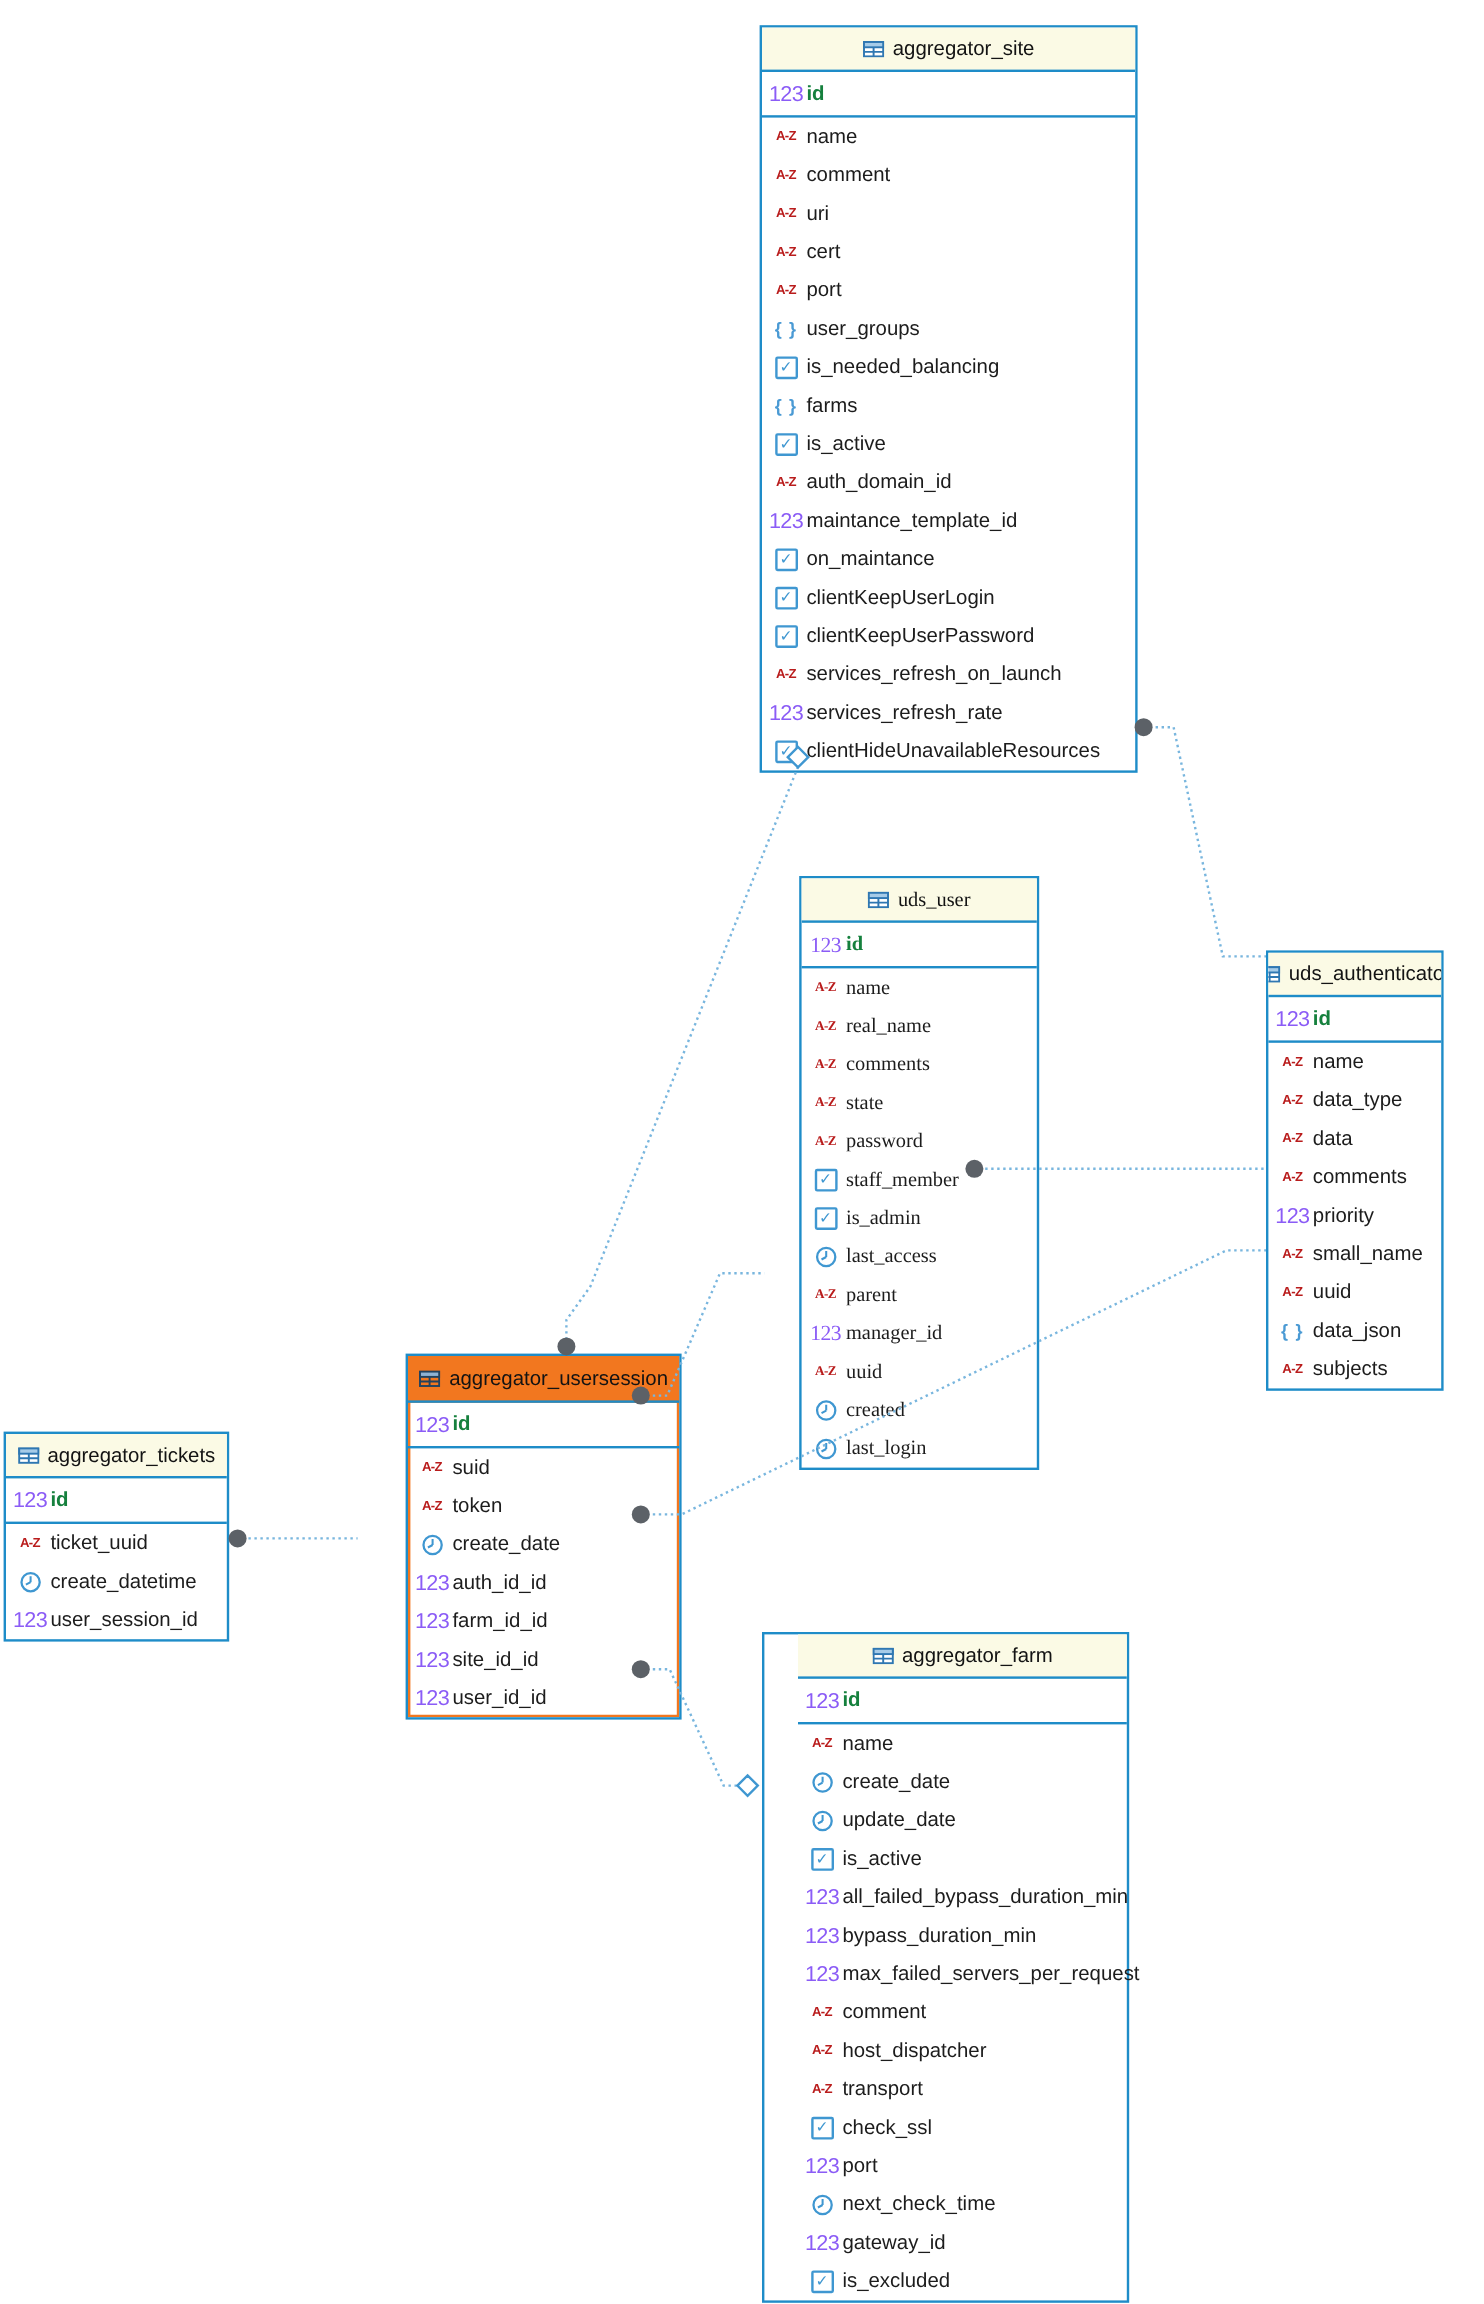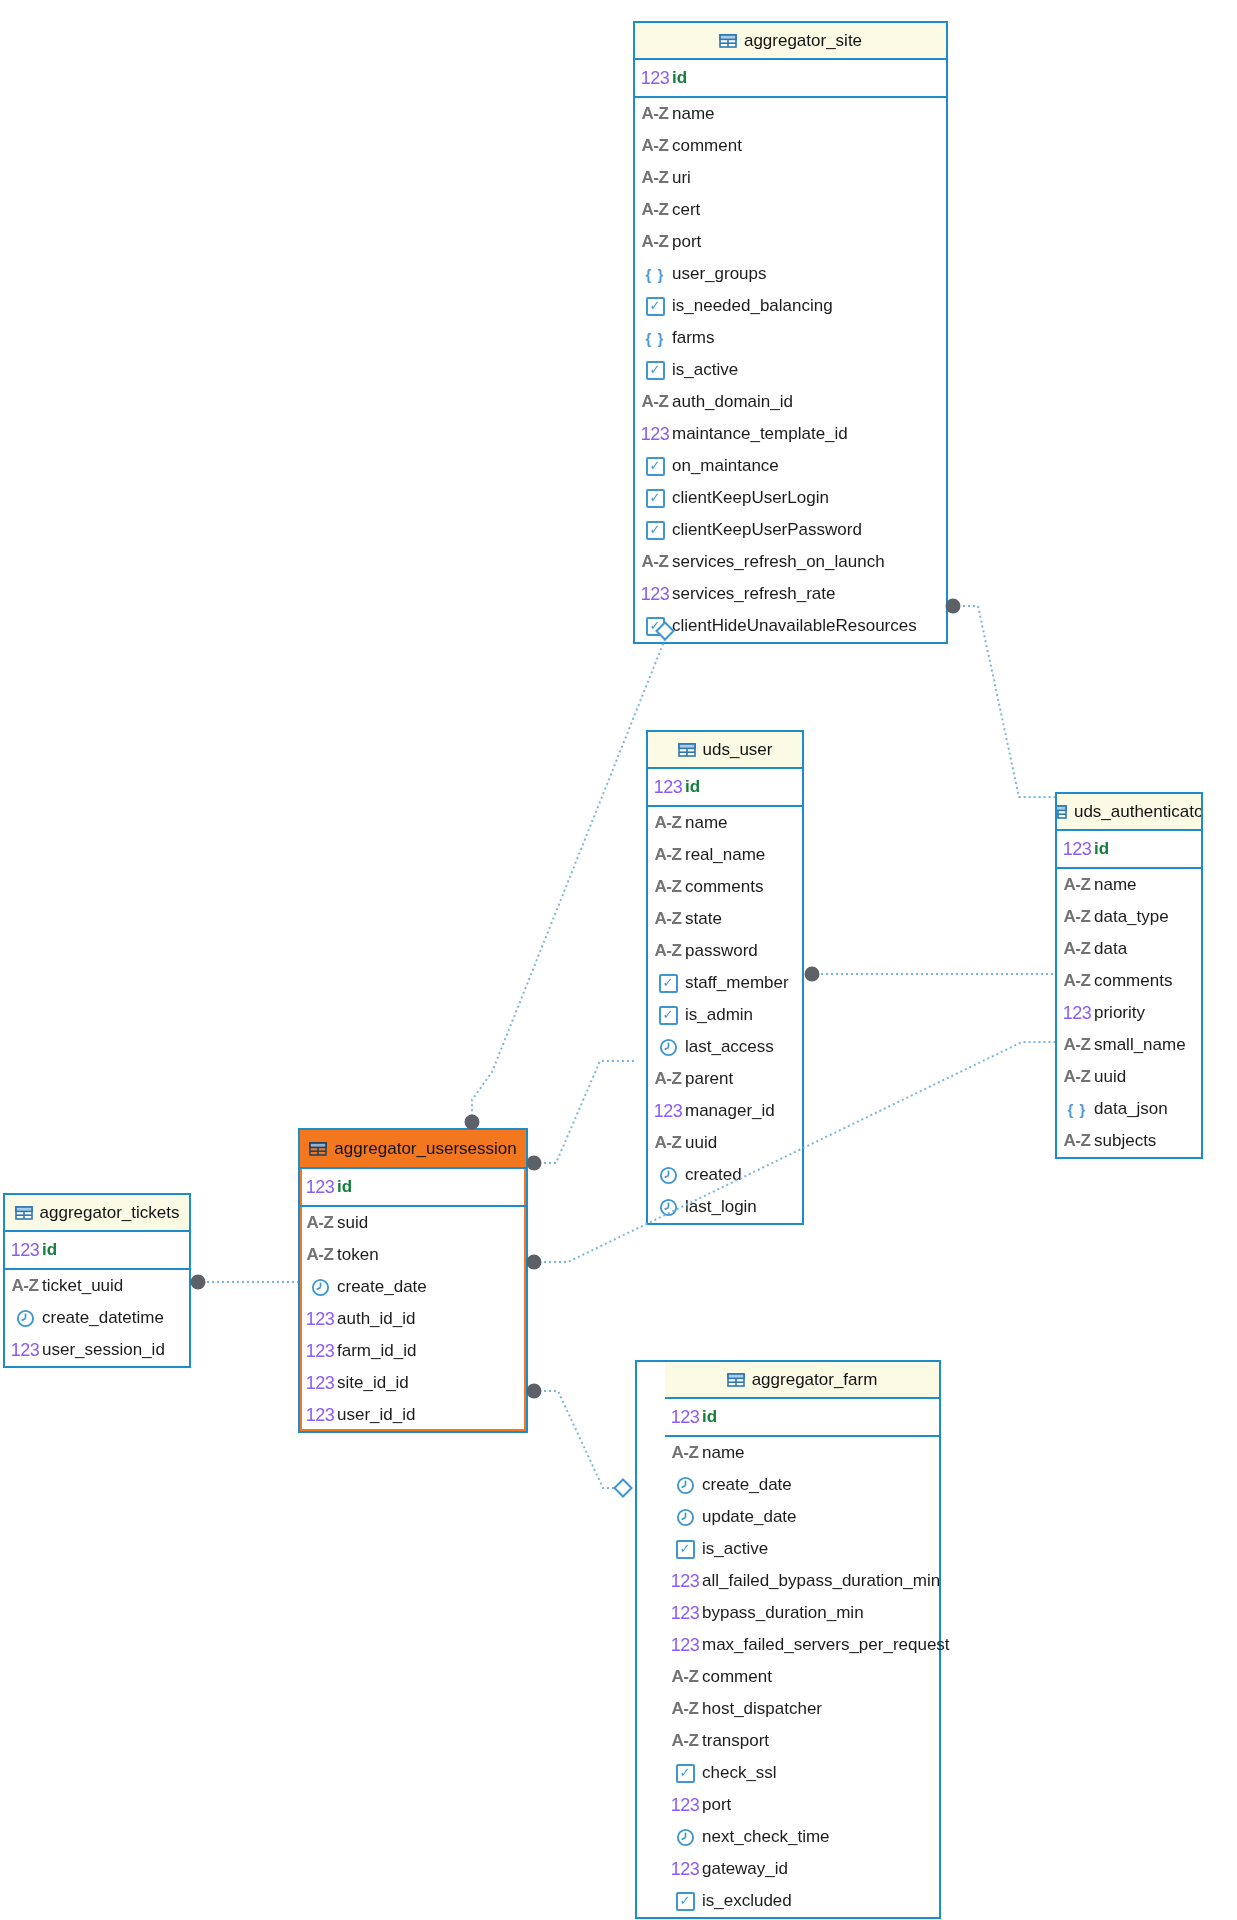--- a/index.html
+++ b/index.html
@@ -1,31 +1,31 @@
 <!DOCTYPE html>
 <html><head>
 <meta charset="utf-8">
 <style>
   html,body{margin:0;padding:0;background:#ffffff;}
   body{font-family:"Liberation Sans",sans-serif;}
   #canvas{position:relative;width:1237px;height:1920px;background:#ffffff;overflow:hidden;}
   .entity{position:absolute;background:#ffffff;border:2px solid #1e8cc8;box-sizing:border-box;z-index:1;}
-  .entity.selected{box-shadow:inset 0 0 0 2px #f2771f;}
+  .entity.selected{box-shadow:inset 0 0 0 2px #f2771f;margin-left:40px;}
   .thead{height:35px;display:flex;align-items:center;justify-content:center;gap:7px;
          background:#fbfae5;border-bottom:2px solid #1e8cc8;font-size:17px;color:#131313;
          white-space:nowrap;overflow:hidden;padding:0 4px;}
   .entity.selected .thead{background:#f2771f;height:37px;}
   .ttitle{color:#131313;}
   .row{height:32px;display:flex;align-items:center;padding:0 6px 0 6px;font-size:17px;color:#1c1c1c;white-space:nowrap;}
   .pkrow{height:36px;border-bottom:2px solid #1e8cc8;}
   .fname{margin-left:3px;}
   .fname.pk{font-weight:bold;color:#15803d;}
   .ticon{width:28px;flex:0 0 28px;display:flex;align-items:center;justify-content:center;}
   .ticon-num{color:#8b5cf6;font-size:18px;letter-spacing:-0.5px;}
-  .ticon-az{color:#737373;font-size:17px;font-weight:bold;letter-spacing:-0.5px;}
+  .ticon-az{color:#b91c1c;font-size:11px;font-weight:bold;letter-spacing:-0.5px;}
   .ticon-json{color:#4a9ad4;font-size:15px;font-weight:bold;letter-spacing:1px;}
   .cb{width:15px;height:15px;border:2px solid #3f97d1;border-radius:2px;color:#3f97d1;
       font-size:13px;line-height:13px;display:flex;align-items:flex-start;justify-content:center;
       box-sizing:content-box;background:#fff;}
   #edges{position:absolute;left:0;top:0;z-index:5;pointer-events:none;}
 </style>
 </head>
 <body>
 
 <div id="canvas" style="width: 1237px; height: 1920px; background: rgb(255, 255, 255);">
@@ -163,21 +163,21 @@
           <span class="fname">services_refresh_rate</span>
         </div>
         <div class="row">
           <span class="ticon">
             <span class="cb">✓</span>
           </span>
           <span class="fname">clientHideUnavailableResources</span>
         </div>
       </div>
     </div>
-    <div class="entity" style="left: 646px; top: 730px; width: 158px;">
+    <div class="entity" style="left: 666px; top: 730px; width: 200px; font-family: Liberation Serif, serif;">
       <div class="thead">
         <span style="display: inline-flex;">
           <svg width="18" height="14" viewBox="0 0 18 14">
             <rect x="1" y="1" width="16" height="12" fill="#ffffff" stroke="#2f77b2" stroke-width="1.6"></rect>
             <rect x="1" y="1" width="16" height="4.4" fill="#a6cbe8" stroke="#2f77b2" stroke-width="1.6"></rect>
             <line x1="9" y1="5.4" x2="9" y2="13" stroke="#2f77b2" stroke-width="1.6"></line>
             <line x1="1" y1="9.2" x2="17" y2="9.2" stroke="#2f77b2" stroke-width="1.6"></line>
           </svg>
         </span>
         <span class="ttitle">uds_user</span>

